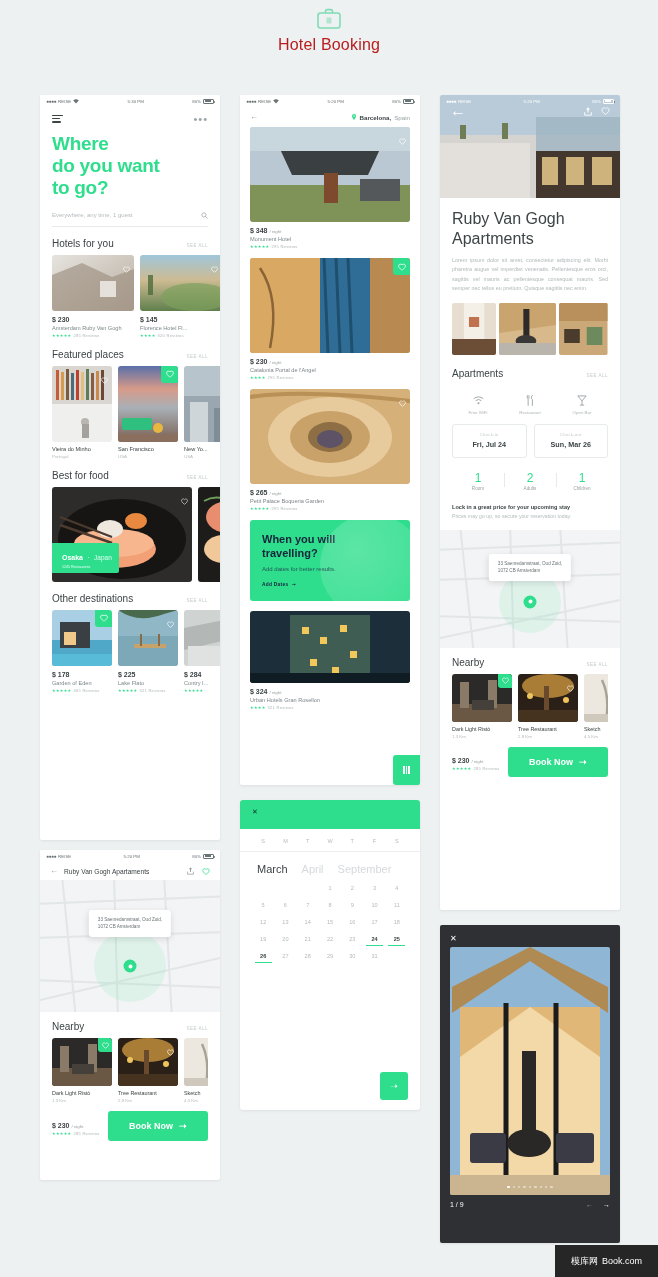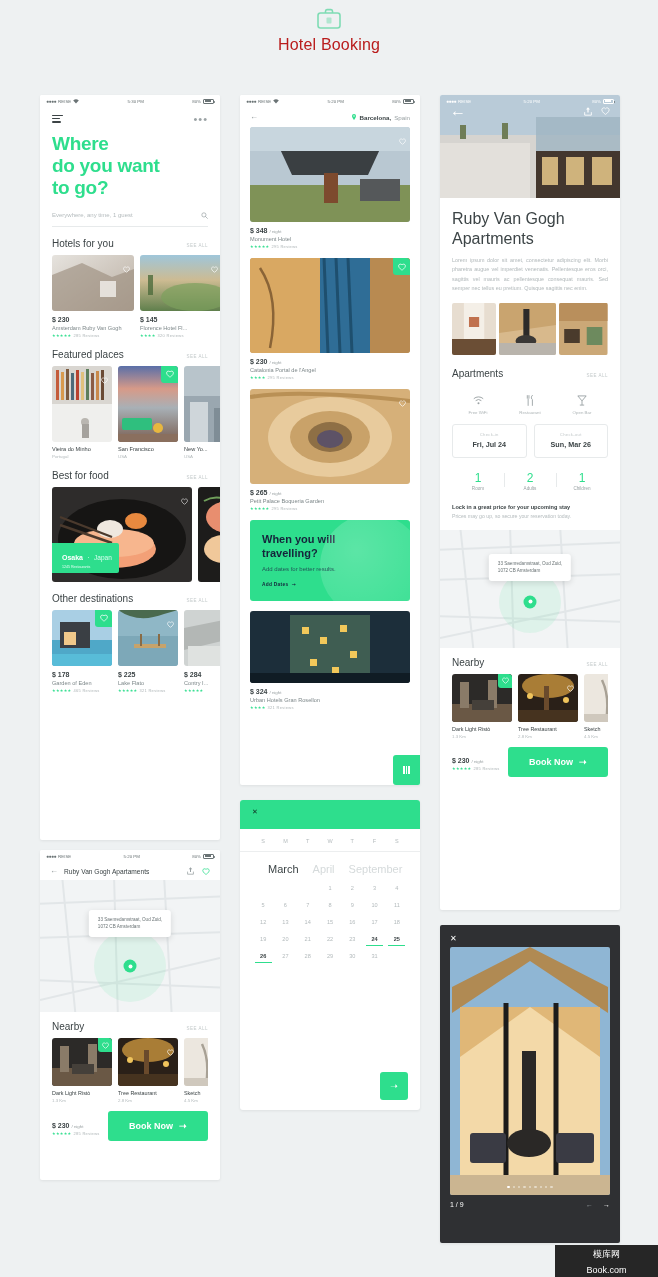--- a/index.html
+++ b/index.html
@@ -90,21 +90,21 @@
   .cal-top { background:#2ede8d; padding:8px 12px 13px; position:relative;}
   .cal-x { font-size:7px; color:#0f2e22; }
   .cal-cols { display:flex; margin-top:9px; }
   .cal-col { flex:1; }
   .cal-col.r { text-align:right; }
   .cal-lab { font-size:4px; color:#cdf7e6; letter-spacing:.4px; }
   .cal-day { font-size:11px; color:#15243b; line-height:1.28; margin-top:2px;}
   .cal-div { position:absolute; left:50%; top:32px; bottom:14px; width:1px; background:rgba(255,255,255,.35); }
   .dow { display:flex; padding:9px 12px 7px; border-bottom:1px solid #eceeef;}
   .dow span{ flex:1; text-align:center; font-size:5.5px; color:#b4bbbd; }
-  .months { display:flex; gap:14px; padding:11px 28px 4px; align-items:baseline;}
+  .months { display:flex; gap:14px; padding:11px 17px 4px; align-items:baseline;}
   .months span{ font-size:11px; color:#d5dadb; }
   .months span.on{ color:#3c4446; }
   .grid { display:grid; grid-template-columns:repeat(7,1fr); padding:4px 12px 0; row-gap:7px;}
   .grid b{ font-size:5.6px; color:#b4bbbd; text-align:center; font-weight:normal; padding:2px 0; position:relative;}
   .grid b.sel{ color:#3c4446; font-weight:bold; }
   .grid b.sel:after{content:"";position:absolute;left:12%;right:12%;bottom:-2px;height:1.3px;background:#2ede8d;}
   .cal-next{ position:absolute; right:12px; bottom:10px; width:28px;height:28px;background:#2ede8d;border-radius:3px;
              display:flex;align-items:center;justify-content:center;color:#fff;font-size:9px;}
 
   
@@ -157,21 +157,21 @@
   .lb-x{ color:#fff; font-size:8px; padding:9px 0 0 10px; }
   .lb-img{ margin:4px 10px 0; height:248px; border-radius:2px; overflow:hidden; position:relative;}
   .lb-bar{ display:flex; align-items:center; padding:6px 10px 0; }
   .lb-count{ color:#fff; font-size:7px; }
   .lb-arrows{ margin-left:auto; display:flex; gap:10px; color:#9aa2a4; font-size:7px;}
   .lb-dots{ position:absolute; left:0; right:0; bottom:7px; display:flex; gap:3px; justify-content:center;}
   .lb-dots i{ width:2.4px;height:2.4px;border-radius:50%;background:rgba(255,255,255,.5); display:block;}
   .lb-dots i.on{ background:#fff; }
 
   .watermark{ position:absolute; right:0; bottom:0; width:103px; height:32px; background:#262626;
-              display:flex; align-items:center; justify-content:center; gap:4px;flex-direction:column; }
+              display:flex; align-items:center; justify-content:center; gap:4px; }
   .watermark span{ color:#fff; font-size:9px; }
   .wm-cn{ font-family:"DejaVu Sans", sans-serif; }
 </style>
 </head>
 <body>
 
 <div class="page-header">
   <div class="logo">
     <svg viewBox="0 0 26 22" width="26" height="22">
       <rect x="2" y="5" width="22" height="15" rx="2.5" fill="none" stroke="#7fdcb4" stroke-width="1.6"></rect>

